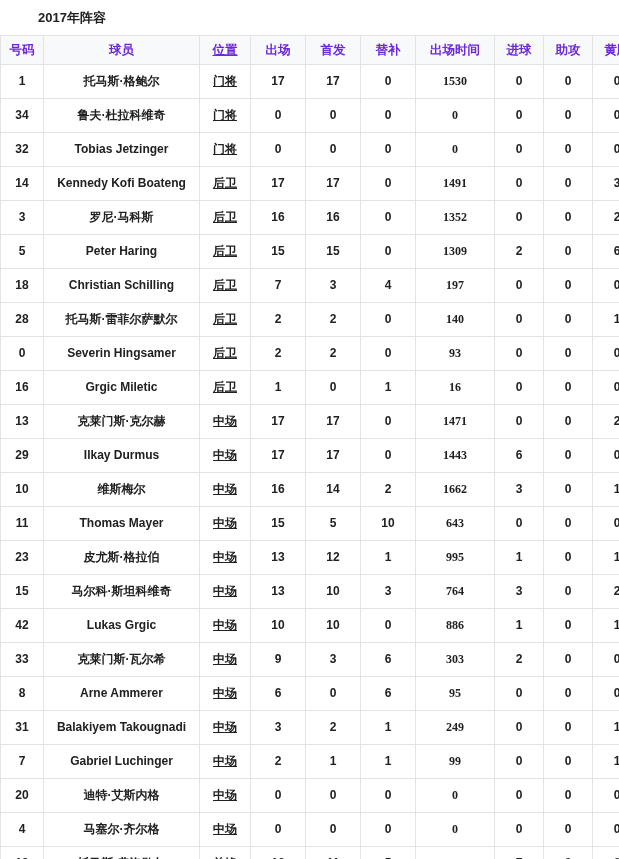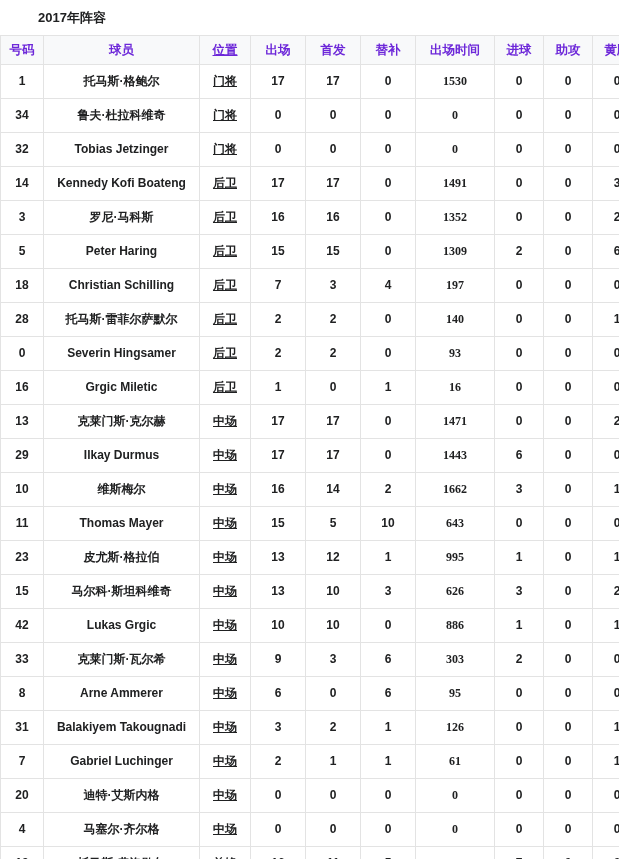--- a/index.html
+++ b/index.html
@@ -262,21 +262,21 @@
           <td class="assists">0</td>
           <td class="yellow">1</td>
         </tr>
         <tr>
           <td class="num">15</td>
           <td class="player">马尔科·斯坦科维奇</td>
           <td class="pos">中场</td>
           <td class="stat">13</td>
           <td class="stat">10</td>
           <td class="stat">3</td>
-          <td class="mins">626</td>
+          <td class="mins">764</td>
           <td class="goals">3</td>
           <td class="assists">0</td>
           <td class="yellow">2</td>
         </tr>
         <tr>
           <td class="num">42</td>
           <td class="player">Lukas Grgic</td>
           <td class="pos">中场</td>
           <td class="stat">10</td>
           <td class="stat">10</td>
@@ -310,33 +310,33 @@
           <td class="assists">0</td>
           <td class="yellow">0</td>
         </tr>
         <tr>
           <td class="num">31</td>
           <td class="player">Balakiyem Takougnadi</td>
           <td class="pos">中场</td>
           <td class="stat">3</td>
           <td class="stat">2</td>
           <td class="stat">1</td>
-          <td class="mins">126</td>
+          <td class="mins">249</td>
           <td class="goals">0</td>
           <td class="assists">0</td>
           <td class="yellow">1</td>
         </tr>
         <tr>
           <td class="num">7</td>
           <td class="player">Gabriel Luchinger</td>
           <td class="pos">中场</td>
           <td class="stat">2</td>
           <td class="stat">1</td>
           <td class="stat">1</td>
-          <td class="mins">61</td>
+          <td class="mins">99</td>
           <td class="goals">0</td>
           <td class="assists">0</td>
           <td class="yellow">1</td>
         </tr>
         <tr>
           <td class="num">20</td>
           <td class="player">迪特·艾斯内格</td>
           <td class="pos">中场</td>
           <td class="stat">0</td>
           <td class="stat">0</td>

